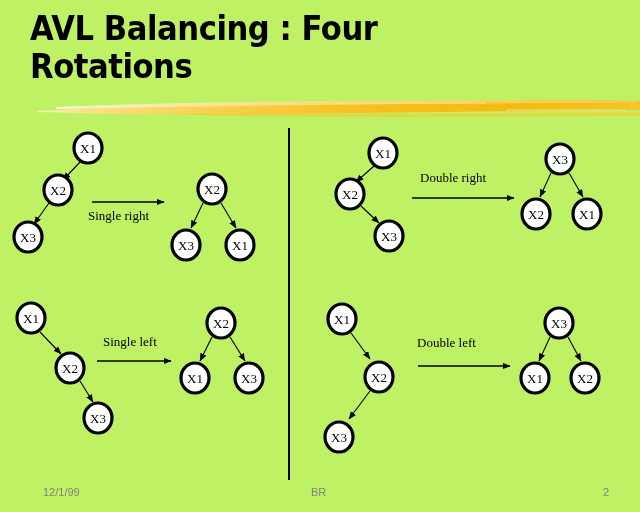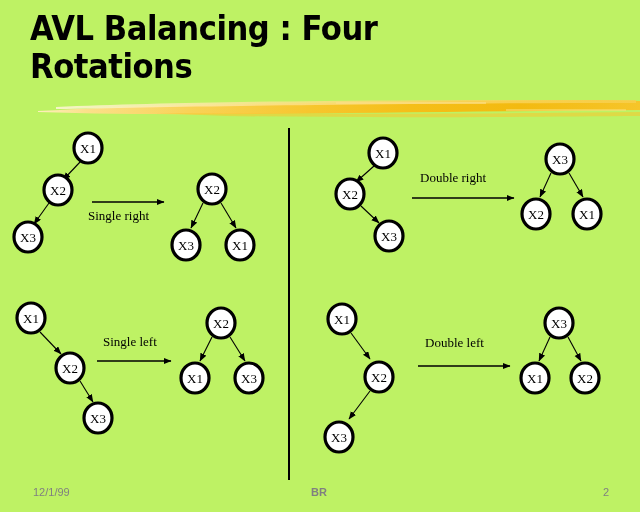--- a/index.html
+++ b/index.html
@@ -101,22 +101,22 @@
   #footer {
     position: absolute;
     left: 0;
     top: 480px;
     width: 640px;
     height: 32px;
     color: #808080;
     font-family: "Liberation Sans", sans-serif;
     font-size: 11px;
   }
-  #footer-date { position: absolute; left: 33px;  top: 6px; }
-  #footer-center { position: absolute; left: 311px; top: 6px; font-weight: bold; }
+  #footer-date { position: absolute; left: 43px;  top: 6px; }
+  #footer-center { position: absolute; left: 311px; top: 6px; }
   #footer-page { position: absolute; left: 603px; top: 6px; }
 </style>
 </head>
 <body>
 
 <div id="slide">
 
   <div id="title">AVL Balancing : Four Rotations</div>
 
   <svg id="brush" viewBox="0 0 604 22" preserveAspectRatio="none">
@@ -253,21 +253,21 @@
       <line class="op-arrow-line" x1="118" y1="70" x2="210" y2="70" marker-end="url(#ah-br)"></line>
       <line class="edge-line" x1="250" y1="41" x2="239" y2="65" marker-end="url(#ah-br)"></line>
       <line class="edge-line" x1="268" y1="41" x2="281" y2="65" marker-end="url(#ah-br)"></line>
       <ellipse class="node-circle" cx="259" cy="27" rx="14" ry="15"></ellipse>
       <text class="node-label" x="259" y="32">X3</text>
       <ellipse class="node-circle" cx="235" cy="82" rx="14" ry="15"></ellipse>
       <text class="node-label" x="235" y="87">X1</text>
       <ellipse class="node-circle" cx="285" cy="82" rx="14" ry="15"></ellipse>
       <text class="node-label" x="285" y="87">X2</text>
     </svg>
-    <div class="op-label" style="left:125px; top:39px;font-family:Liberation Serif, serif;">Double left</div>
+    <div class="op-label" style="left:117px; top:39px;font-family:Liberation Serif, serif;">Double left</div>
   </div>
 
   <div id="footer">
     <span id="footer-date">12/1/99</span>
     <span id="footer-center">BR</span>
     <span id="footer-page">2</span>
   </div>
 
 </div>
 

